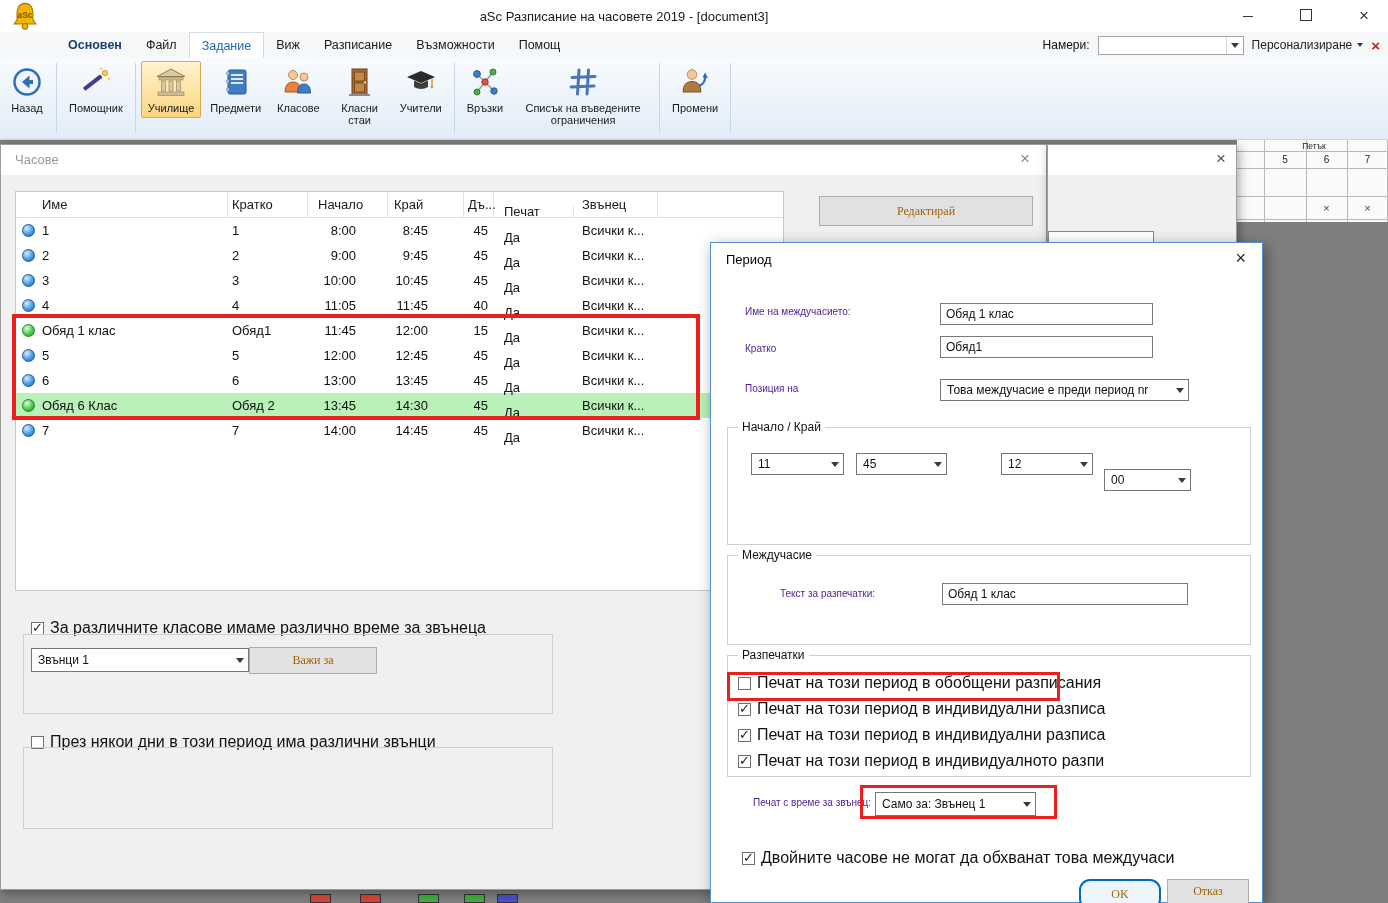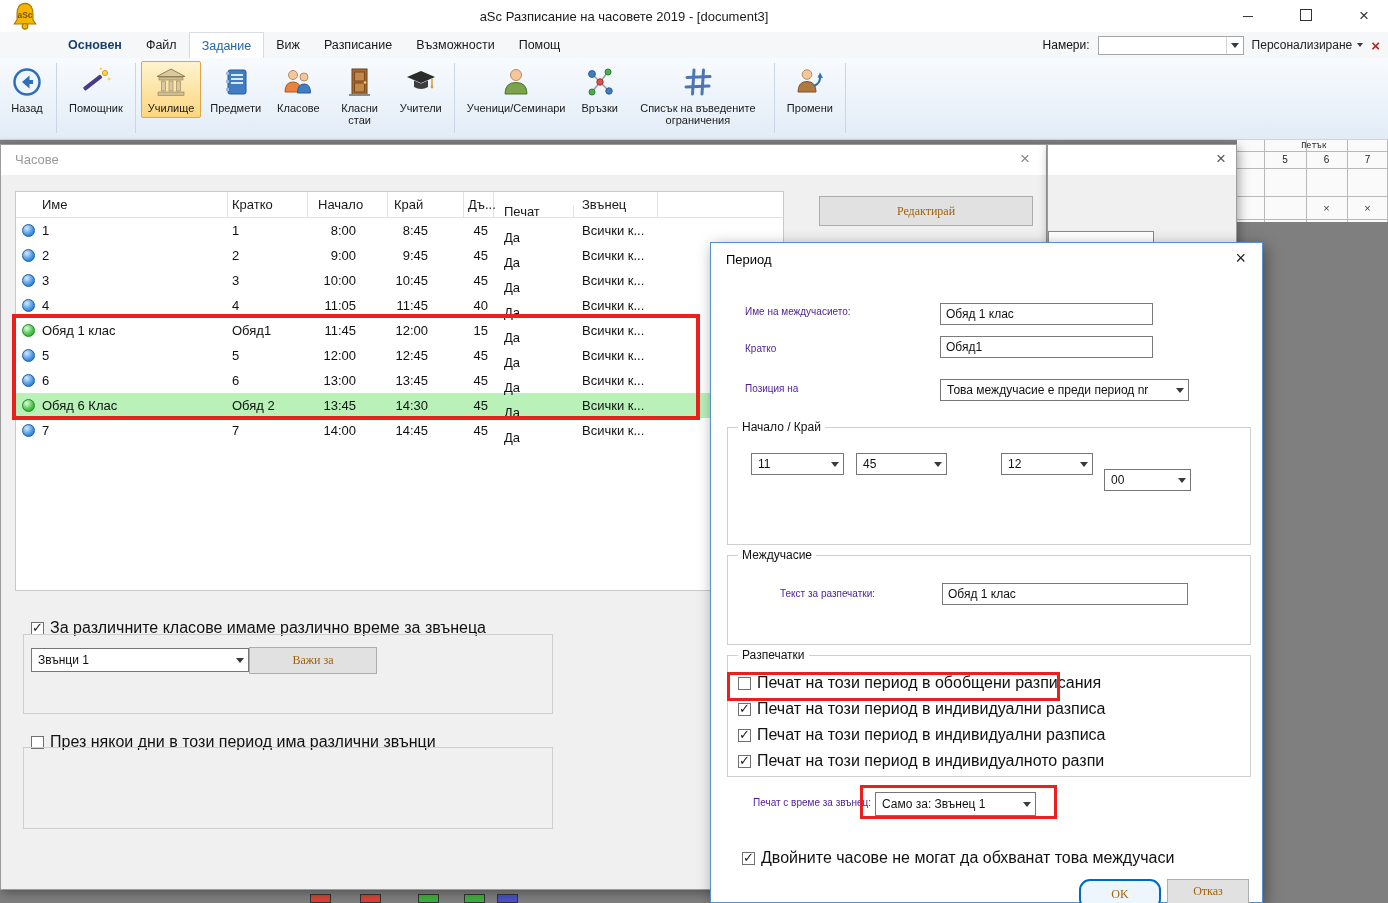--- a/index.html
+++ b/index.html
@@ -231,29 +231,20 @@
             <line x1="27" y1="12.5" x2="27" y2="20" stroke="#caa23a" stroke-width="1.5"></line>
             <circle cx="27" cy="21" r="1.4" fill="#caa23a"></circle>
           </svg>
         </span>
         <span class="rlabel">Учители</span>
       </div>
       <div class="rsep"></div>
       <div class="ribbon-item">
         <span class="ricon">
           <svg viewBox="0 0 32 32">
-            <circle cx="16" cy="9" r="5.5" fill="#f3c79b" stroke="#b98c5d"></circle>
-            <path d="M5 28 Q5 16.5 16 16.5 Q27 16.5 27 28 Z" fill="#7aa34a" stroke="#4e7427"></path>
-          </svg>
-        </span>
-        <span class="rlabel">Ученици/Семинари</span>
-      </div>
-      <div class="ribbon-item">
-        <span class="ricon">
-          <svg viewBox="0 0 32 32">
             <line x1="8" y1="8" x2="16" y2="16" stroke="#9a9a9a" stroke-width="1.5"></line>
             <line x1="24" y1="6" x2="16" y2="16" stroke="#9a9a9a" stroke-width="1.5"></line>
             <line x1="8" y1="26" x2="16" y2="16" stroke="#9a9a9a" stroke-width="1.5"></line>
             <line x1="25" y1="25" x2="16" y2="16" stroke="#9a9a9a" stroke-width="1.5"></line>
             <circle cx="8" cy="8" r="3.4" fill="#3f7ec2" stroke="#2a5a94"></circle>
             <circle cx="24" cy="6" r="3" fill="#49b04e" stroke="#2f7d33"></circle>
             <circle cx="16" cy="16" r="3.2" fill="#d8544f" stroke="#a03330"></circle>
             <circle cx="8" cy="26" r="3" fill="#49b04e" stroke="#2f7d33"></circle>
             <circle cx="25" cy="25" r="3.2" fill="#3f7ec2" stroke="#2a5a94"></circle>
           </svg>
@@ -292,21 +283,21 @@
 
     <div class="gridfrag" id="gridfrag">
         <div class="gline" style="left: 27px; top: 0px; width: 1px; height: 82px;"></div>
         <div class="gline" style="left: 69px; top: 0px; width: 1px; height: 82px;"></div>
         <div class="gline" style="left: 110px; top: 0px; width: 1px; height: 82px;"></div>
         <div class="gline" style="left: 150px; top: 0px; width: 1px; height: 82px;"></div>
         <div class="gline" style="left: 0px; top: 11px; width: 151px; height: 1px;"></div>
         <div class="gline" style="left: 0px; top: 28px; width: 151px; height: 1px;"></div>
         <div class="gline" style="left: 0px; top: 56px; width: 151px; height: 1px;"></div>
         <div class="gline" style="left: 0px; top: 79px; width: 151px; height: 1px;"></div>
-        <div class="gday" style="left: 27px; top: 0px; width: 100px; height: 11px; font-family: Liberation Mono, monospace;">Петък</div>
+        <div class="gday" style="left: 27px; top: 0px; width: 100px; height: 11px;">Петък</div>
         <div class="gnum" style="left: 27px; top: 12px; width: 42px; height: 15px;">5</div>
         <div class="gnum" style="left: 69px; top: 12px; width: 41px; height: 15px;">6</div>
         <div class="gnum" style="left: 110px; top: 12px; width: 41px; height: 15px;">7</div>
         <div class="gmark" style="left: 69px; top: 58px; width: 41px; height: 20px;">×</div>
         <div class="gmark" style="left: 110px; top: 58px; width: 41px; height: 20px;">×</div>
       </div>
 
     <div class="palstrip" id="palstrip">
         <span class="pal" style="left: 310px; background: rgb(217, 68, 54);"></span>
         <span class="pal" style="left: 360px; background: rgb(217, 68, 54);"></span>

